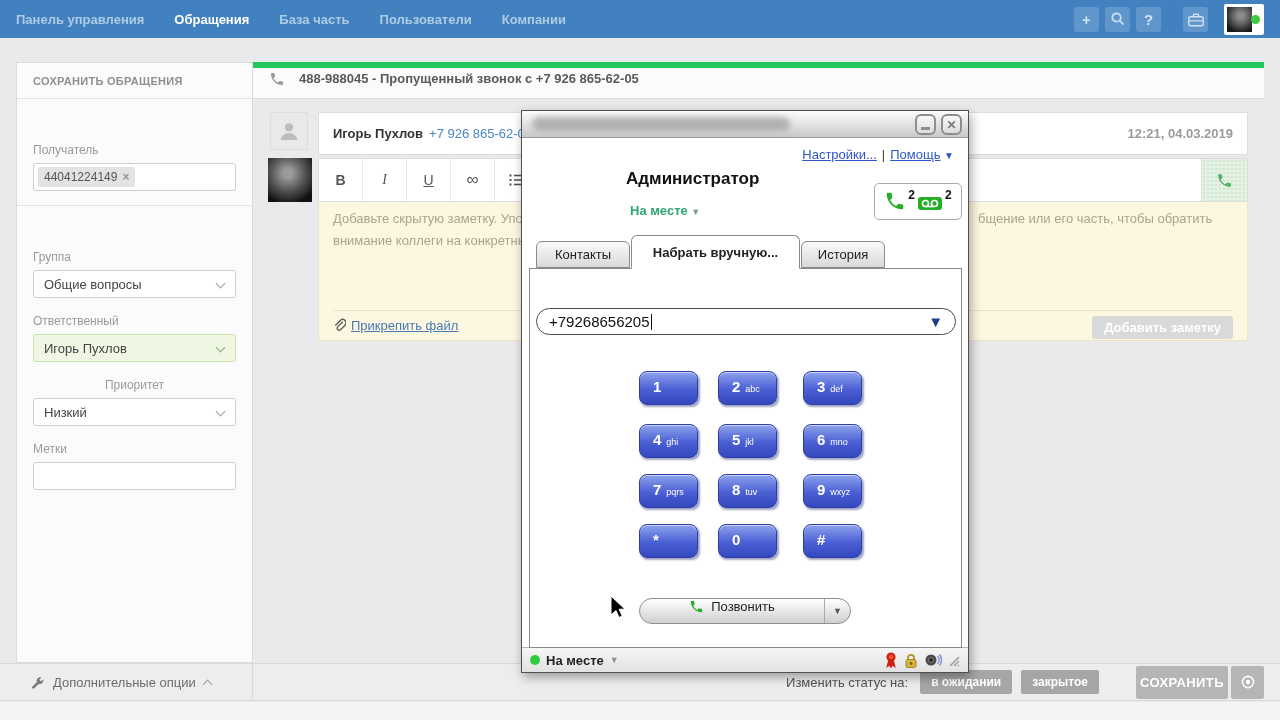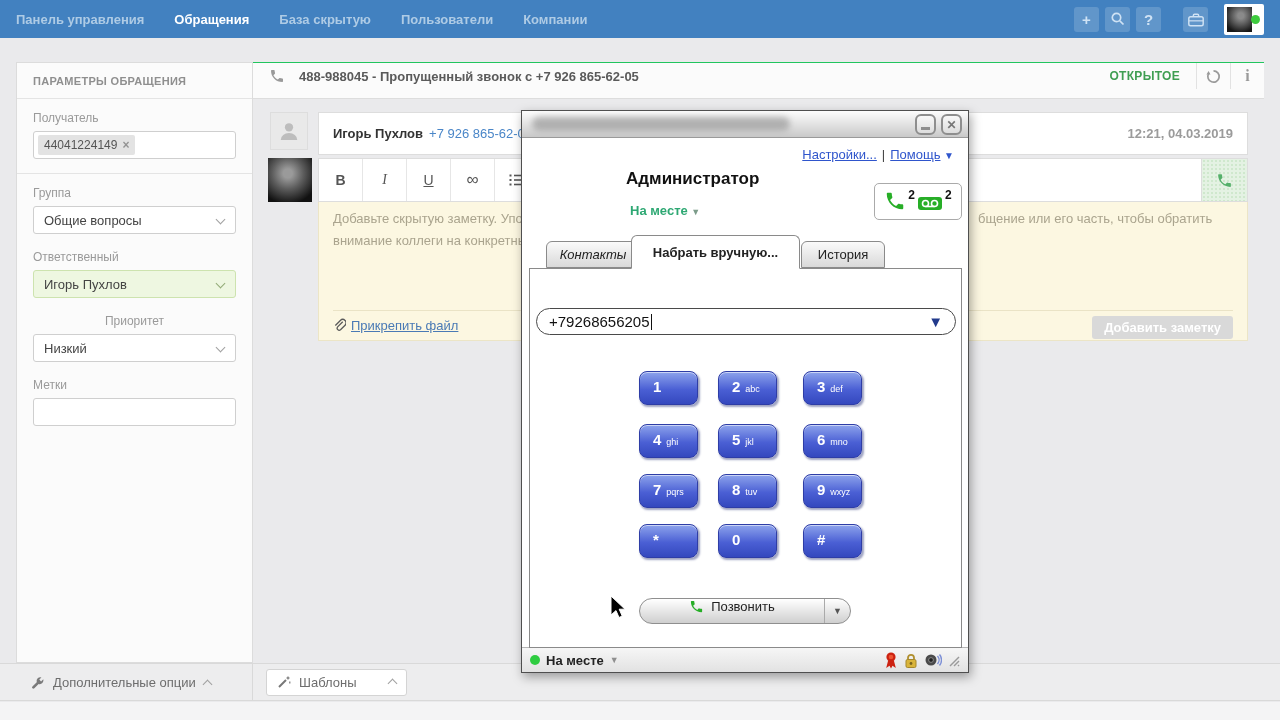--- a/index.html
+++ b/index.html
@@ -17,32 +17,32 @@
   .nav-chip.spaced { margin-left:22px; }
   .nav-avatar { margin-left:16px; width:40px; height:31px; background:#fff; border-radius:2px; position:relative; cursor:pointer; }
   .nav-avatar .photo { position:absolute; left:3px; top:3px; width:25px; height:25px; background:radial-gradient(circle at 55% 35%, #8a8a8a 0 14%, #555 45%, #161616 80%); }
   .nav-avatar .dot { position:absolute; right:4px; top:11px; width:9px; height:9px; border-radius:50%; background:#3ecb3e; }
 
   
   .sidebar { position:absolute; left:16px; top:62px; width:237px; height:601px; background:#fbfbfb; border:1px solid #dcdcdc; }
   .sidebar-title { height:36px; line-height:36px; padding:0 16px; font-size:11px; font-weight:bold; color:#8f8f8f; border-bottom:1px solid #e4e4e4; letter-spacing:.3px; }
   .sb-section { padding:12px 16px 14px 16px; }
   .sb-section.bordered { border-bottom:1px solid #e4e4e4; }
-  .sb-label { font-size:12px; color:#9a9a9a; margin-bottom:6px; }
+  .sb-label { font-size:12px; color:#9a9a9a; margin-bottom:6px;margin-top:32px; }
   .sb-input { background:#fff; border:1px solid #cfcfcf; border-radius:3px; height:28px; display:flex; align-items:center; padding:0 4px; }
   .sb-tag { background:#e3e3e3; border-radius:2px; font-size:12px; color:#555; padding:3px 6px; display:flex; align-items:center; gap:5px; }
   .sb-tag .x { color:#939393; font-weight:bold; font-size:12px; cursor:pointer; }
   .sb-select { background:#fff; border:1px solid #cfcfcf; border-radius:3px; height:28px; display:flex; align-items:center; padding:0 10px; font-size:13px; color:#444; position:relative; cursor:pointer; margin-top:6px; }
   .sb-select.green { background:#eef7e1; border-color:#cde3af; }
   .chev { width:7px; height:7px; border-right:1.5px solid #a0a0a0; border-bottom:1.5px solid #a0a0a0; transform:rotate(45deg); position:absolute; right:11px; top:9px; }
   .sb-select.green .chev { border-color:#93ab77; }
   .sb-empty { background:#fff; border:1px solid #cfcfcf; border-radius:3px; height:28px; margin-top:6px; }
 
   
-  .main-header { position:absolute; left:253px; top:62px; width:1011px; height:37px; background:#fbfbfb; border-bottom:1px solid #ddd; border-top:1px solid #22c55e; display:flex; align-items:center; padding:0 0 9px 16px; }
+  .main-header { position:absolute; left:253px; top:62px; width:1011px; height:37px; background:#fbfbfb; border-bottom:1px solid #ddd; border-top:6px solid #22c55e; display:flex; align-items:center; padding:0 0 9px 16px; }
   .main-header .ph { margin-right:14px; }
   .ticket-title { font-size:13px; font-weight:bold; color:#5a5a5a; }
   .mh-right { margin-left:auto; display:flex; align-items:center; height:100%; }
   .ticket-status { color:#3f9e52; font-size:12px; font-weight:bold; margin-right:16px; letter-spacing:.3px; }
   .mh-btn { width:34px; height:100%; display:flex; align-items:center; justify-content:center; border-left:1px solid #e2e2e2; cursor:pointer; }
   .info-i { font-family:"Liberation Serif", serif; font-size:16px; font-weight:bold; color:#9a9a9a; }
 
   
   .msg-avatar { position:absolute; left:270px; top:112px; width:38px; height:38px; background:#e9e9e9; border:1px solid #ddd; display:flex; align-items:center; justify-content:center; }
   .msg-card { position:absolute; left:318px; top:112px; width:930px; height:43px; background:#fff; border:1px solid #ddd; display:flex; align-items:center; padding:0 14px; }
@@ -121,21 +121,21 @@
   .cursor { position:absolute; left:610px; top:596px; z-index:20; }
 </style>
 </head>
 <body>
 
 <div class="stage">
 
   <div class="navbar">
     <div class="nav-item">Панель управления</div>
     <div class="nav-item active">Обращения</div>
-    <div class="nav-item">База скрытую</div>
+    <div class="nav-item">База часть</div>
     <div class="nav-item">Пользователи</div>
     <div class="nav-item">Компании</div>
     <div class="nav-right">
       <div class="nav-chip">+</div>
       <div class="nav-chip">
         <svg width="16" height="16" viewBox="0 0 16 16">
             <circle cx="6.5" cy="6.5" r="4.2" fill="none" stroke="#cfe2f4" stroke-width="1.7"></circle>
             <line x1="9.8" y1="9.8" x2="13.5" y2="13.5" stroke="#cfe2f4" stroke-width="1.7"></line>
           </svg>
       </div>
@@ -148,21 +148,21 @@
           </svg>
       </div>
       <div class="nav-avatar">
         <div class="photo"></div>
         <div class="dot"></div>
       </div>
     </div>
   </div>
 
   <div class="sidebar">
-    <div class="sidebar-title">ПАРАМЕТРЫ ОБРАЩЕНИЯ</div>
+    <div class="sidebar-title">СОХРАНИТЬ ОБРАЩЕНИЯ</div>
     <div class="sb-section bordered">
       <div class="sb-label">Получатель</div>
       <div class="sb-input">
         <div class="sb-tag">
           <span>44041224149</span>
           <span class="x">×</span>
         </div>
       </div>
     </div>
     <div class="sb-section">
@@ -184,32 +184,20 @@
       <div class="sb-label" style="margin-top:16px;">Метки</div>
       <div class="sb-empty"></div>
     </div>
   </div>
 
   <div class="main-header">
     <svg class="ph" width="16" height="16" viewBox="0 0 24 24">
         <path fill="#9a9a9a" d="M6.6 10.8c1.4 2.8 3.8 5.2 6.6 6.6l2.2-2.2c.3-.3.7-.4 1-.2 1.1.4 2.4.6 3.6.6.6 0 1 .4 1 1V20c0 .6-.4 1-1 1C10.6 21 3 13.4 3 4c0-.6.4-1 1-1h3.5c.6 0 1 .4 1 1 0 1.3.2 2.5.6 3.6.1.3 0 .7-.2 1l-2.3 2.2z"></path>
       </svg>
     <span class="ticket-title">488-988045 - Пропущенный звонок с +7 926 865-62-05</span>
-    <div class="mh-right">
-      <span class="ticket-status">ОТКРЫТОЕ</span>
-      <div class="mh-btn">
-        <svg width="17" height="17" viewBox="0 0 18 18">
-            <path d="M9 3 a6 6 0 1 1 -5.2 3" fill="none" stroke="#9a9a9a" stroke-width="1.8"></path>
-            <polygon points="1.5,6.8 5.8,6.8 3.8,3.2" fill="#9a9a9a"></polygon>
-          </svg>
-      </div>
-      <div class="mh-btn">
-          <span class="info-i">i</span>
-        </div>
-    </div>
   </div>
 
   <div class="msg-avatar">
     <svg width="22" height="22" viewBox="0 0 16 16">
         <circle cx="8" cy="5.3" r="3" fill="#bdbdbd"></circle>
         <path d="M2 14.5 a6 5 0 0 1 12 0 z" fill="#bdbdbd"></path>
       </svg>
   </div>
   <div class="msg-card">
     <span class="msg-name">Игорь Пухлов</span>
@@ -272,31 +260,31 @@
   </div>
 
   <div class="footer">
     <div class="f-left">
       <svg width="15" height="15" viewBox="0 0 16 16">
           <path fill="#7a7a7a" d="M14.2 4.6 a4 4 0 0 1-5 5 L4.6 14.2 a1.4 1.4 0 0 1-2-2 L7.2 7.6 a4 4 0 0 1 5-5 L9.9 4.9 l1.9 1.9 2.4-2.2z"></path>
         </svg>
       <span>Дополнительные опции</span>
       <i class="chev-up"></i>
     </div>
-    <div class="tpl-btn">
-      <svg width="14" height="14" viewBox="0 0 14 14">
-          <line x1="2" y1="12" x2="9" y2="5" stroke="#777" stroke-width="2"></line>
-          <g stroke="#777" stroke-width="1.2">
-            <line x1="11" y1="1.5" x2="11" y2="4.5"></line>
-            <line x1="9.5" y1="3" x2="12.5" y2="3"></line>
-            <line x1="12.8" y1="6.5" x2="12.8" y2="8.5"></line>
-          </g>
-        </svg>
-      <span>Шаблоны</span>
-      <i class="chev-up"></i>
+    <div class="f-right">
+      <span class="chg-label">Изменить статус на:</span>
+      <div class="st-btn">в ожидании</div>
+      <div class="st-btn">закрытое</div>
+      <div class="save-btn">СОХРАНИТЬ</div>
+      <div class="rec-btn">
+        <svg width="16" height="16" viewBox="0 0 16 16">
+            <circle cx="8" cy="8" r="5.6" fill="none" stroke="#fff" stroke-width="1.6"></circle>
+            <circle cx="8" cy="8" r="2.2" fill="#fff"></circle>
+          </svg>
+      </div>
     </div>
   </div>
   <div class="substrip"></div>
 
   <div class="sp">
     <div class="sp-titlebar">
       <div class="sp-title-blur"></div>
       <div class="sp-winbtn min">
           <i></i>
         </div>
@@ -314,21 +302,21 @@
       <span class="cnt">2</span>
       <svg width="26" height="17" viewBox="0 0 26 17" style="margin-top:7px;">
           <rect x="1" y="2" width="24" height="13" rx="3" fill="#27ae27"></rect>
           <circle cx="8.5" cy="8.5" r="3" fill="none" stroke="#fff" stroke-width="1.6"></circle>
           <circle cx="17.5" cy="8.5" r="3" fill="none" stroke="#fff" stroke-width="1.6"></circle>
           <line x1="8.5" y1="11.5" x2="17.5" y2="11.5" stroke="#fff" stroke-width="1.6"></line>
         </svg>
       <span class="cnt">2</span>
     </div>
 
-    <div class="sp-tab" style="left:24px; width:94px;font-style:italic;">Контакты</div>
+    <div class="sp-tab" style="left:14px; width:94px;">Контакты</div>
     <div class="sp-tab active" style="left:109px; width:169px;">Набрать вручную...</div>
     <div class="sp-tab" style="left:279px; width:84px;">История</div>
     <div class="sp-content"></div>
 
     <div class="sp-input">
       <span class="val">+79268656205</span>
       <i class="sp-caret"></i>
       <span class="tri">▼</span>
     </div>
 

